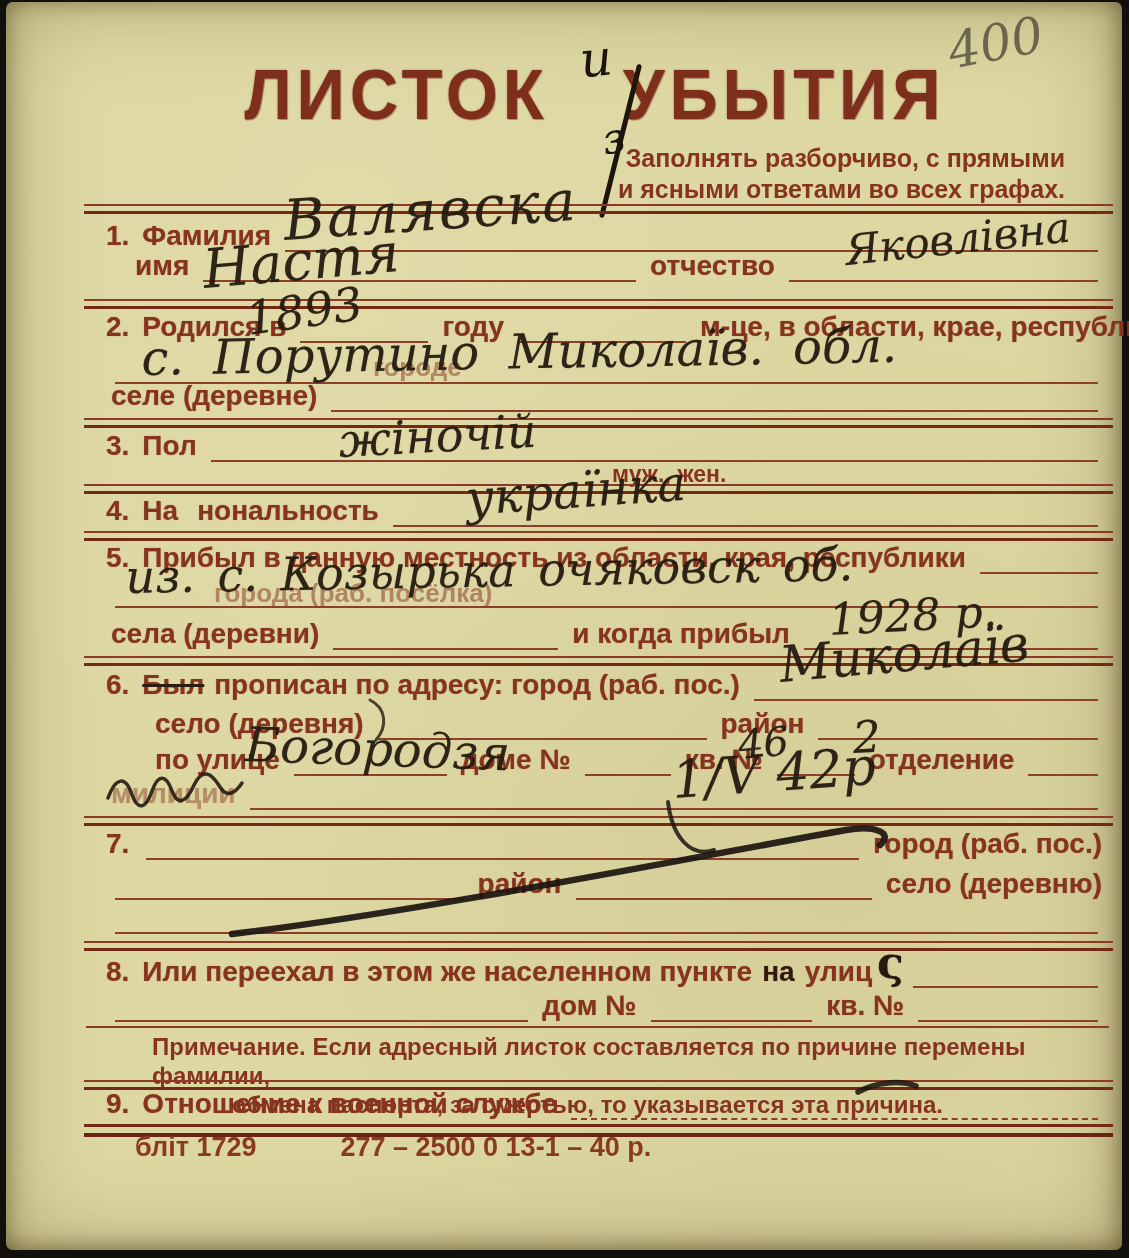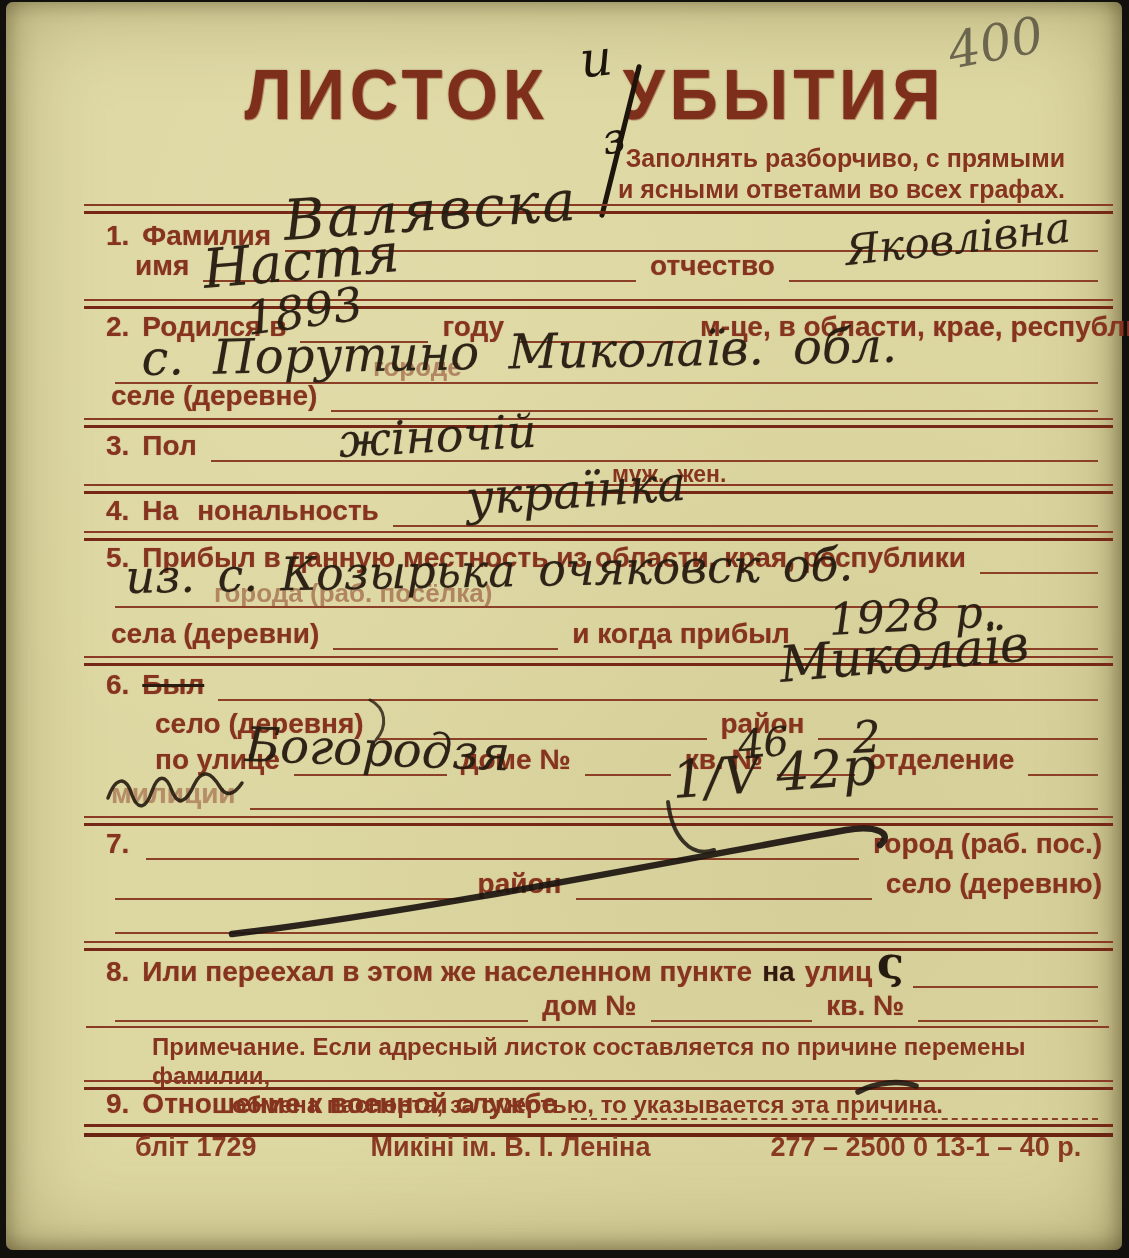--- a/index.html
+++ b/index.html
@@ -49,21 +49,21 @@
   #insert .ins-bottom{position:absolute;left:36px;top:86px;font-family:"DejaVu Serif",serif;
          font-style:italic;font-size:42px;color:#1d150c;transform:rotate(-10deg);}
   #price{position:absolute;left:108px;top:160px;font-size:31px;font-weight:bold;color:#86341f;}
   #instr{position:absolute;right:64px;top:143px;text-align:right;font-size:25px;line-height:31px;
          font-weight:bold;color:#86341f;}
   #hint3{position:absolute;left:612px;top:461px;font-size:23px;font-weight:bold;color:#86341f;}
   #note{position:absolute;left:152px;top:1032px;font-size:24px;line-height:29px;font-weight:bold;
         color:#86341f;}
   #note .n2{margin-left:80px;}
   #imprint{position:absolute;left:135px;top:1132px;font-size:27px;font-weight:bold;color:#8a3a22;
-        display:flex;white-space:nowrap;gap:36px;}
+        display:flex;white-space:nowrap;}
   #imprint .b{margin-left:78px;} #imprint .c{margin-left:84px;}
   #inkart{position:absolute;left:0;top:0;pointer-events:none;}
 </style>
 </head>
 <body>
 
 <div id="page">
   <div id="paper"></div>
 
   <div class="pencil" style="left:948px;top:14px;font-size:50px;transform:rotate(-11deg);">400</div>
@@ -145,20 +145,21 @@
     <span class="lb">села (деревни)</span>
     <span class="bl" style="flex-grow:26"></span>
     <span class="lb">и когда прибыл</span>
     <span class="bl" style="flex-grow:34"></span>
   </div>
   <div class="sep" style="top:656px"></div>
 
   <div class="row" style="top:663px">
     <span class="num">6.</span>
     <span class="lb struck">Был</span>
+    <span class="lb">прописан по адресу: город (раб. пос.)</span>
     <span class="bl"></span>
   </div>
   <div class="row" style="top:702px;left:150px">
     <span class="lb">село (деревня)</span>
     <span class="bl" style="flex-grow:40"></span>
     <span class="lb">район</span>
     <span class="bl" style="flex-grow:34"></span>
   </div>
   <div class="row" style="top:738px;left:150px">
     <span class="lb">по улице</span>
@@ -219,21 +220,20 @@
 
   <div class="row" style="top:1086px;height:34px">
     <span class="num">9.</span>
     <span class="lb">Отношение к военной службе</span>
     <span class="bl" style="border-bottom-style:dashed"></span>
   </div>
   <div class="sep thick" style="top:1124px"></div>
 
   <div id="imprint">
     <span class="a">бліт 1729</span>
-    <span class="b">Микіні ім. В. І. Леніна</span>
     <span class="c">277 – 2500 0 13-1 – 40 р.</span>
   </div>
 
   <div class="hw" style="left:286px;top:188px;font-size:56px;letter-spacing:2px;transform:rotate(-4deg)">Валявска</div>
   <div class="hw" style="left:206px;top:238px;font-size:54px;transform:rotate(-5deg)">Настя</div>
   <div class="hw" style="left:848px;top:226px;font-size:42px;transform:rotate(-6deg)">Яковлівна</div>
   <div class="hw" style="left:250px;top:292px;font-size:46px;transform:rotate(-8deg)">1893</div>
   <div class="hw" style="left:142px;top:330px;font-size:48px;word-spacing:14px;transform:rotate(-1deg)">с. Порутино   Миколаїв. обл.</div>
   <div class="hw" style="left:340px;top:414px;font-size:46px;transform:rotate(-3deg)">жіночій</div>
   <div class="hw" style="left:468px;top:470px;font-size:48px;transform:rotate(-4deg)">українка</div>

